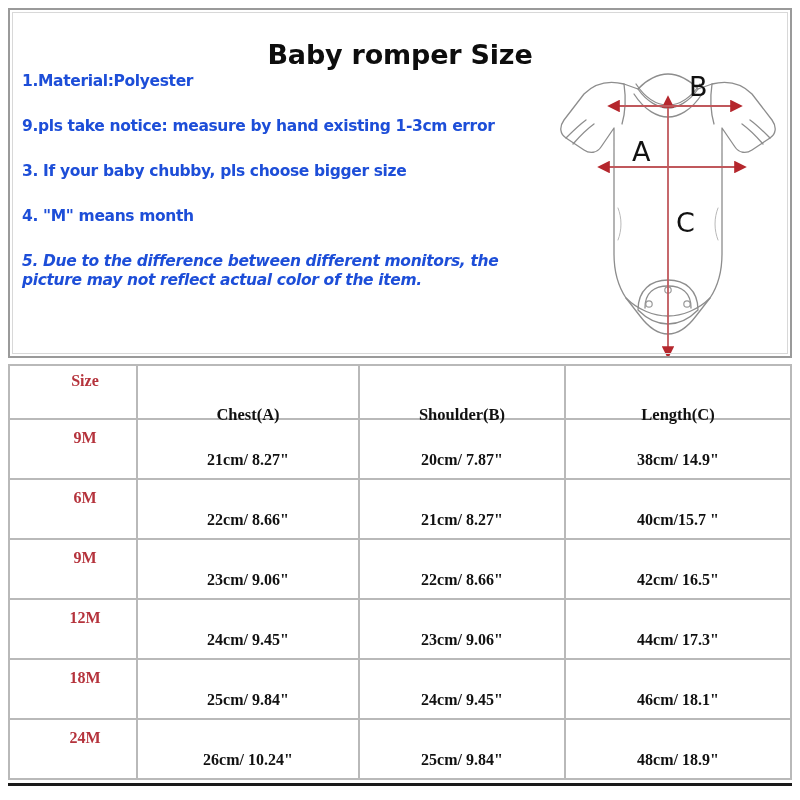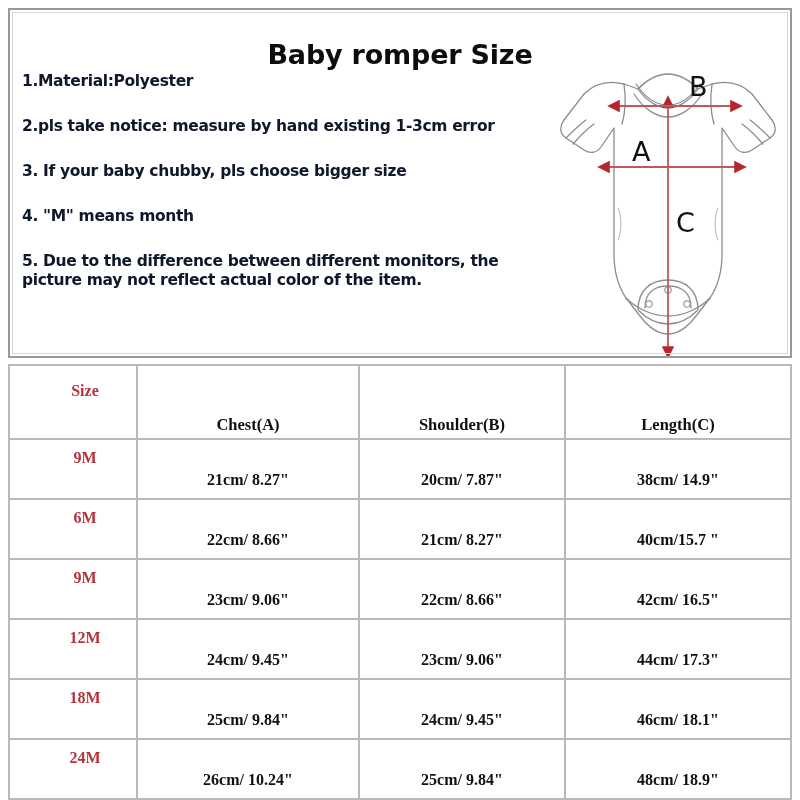--- a/index.html
+++ b/index.html
@@ -56,27 +56,27 @@
   .notes {
     position: absolute;
     left: 12px;
     top: 62px;
     width: 520px;
   }
   .note-line {
     font-family: "DejaVu Sans", sans-serif;
     font-size: 15.5px;
     font-weight: bold;
-    color: #0f172a;
+    color: #1d4ed8;
     line-height: 1.22;
     margin-bottom: 26px;
     letter-spacing: -0.35px;
     white-space: pre-line;
   }
-  .note-line:last-child { margin-bottom: 1px; }
+  .note-line:last-child { margin-bottom: 1px; font-style: italic; }
 
   
   .illustration {
     position: absolute;
     left: 536px;
     top: 48px;
     width: 244px;
     height: 298px;
   }
   .illustration svg { display: block; }
@@ -114,21 +114,21 @@
   col.c-chest    { width: 222px; }
   col.c-shoulder { width: 206px; }
   col.c-length   { width: 228px; }
 
   .cell-inner {
     height: 58px;
     display: flex;
     align-items: center;
     justify-content: center;
   }
-  tr.head .cell-inner { height: 72px; }
+  tr.head .cell-inner { height: 52px; }
 
   .size-label {
     font-family: "Liberation Serif", serif;
     font-size: 16px;
     font-weight: bold;
     color: #b5333c;
     transform: translate(12px, -11px);
   }
   tr.head .size-label { transform: translate(12px, -11px); }
 
@@ -152,21 +152,21 @@
 <body>
 
 <div id="page">
 
   <div class="top-panel">
 
     <div class="chart-title">Baby romper Size</div>
 
     <div class="notes">
       <div class="note-line">1.Material:Polyester</div>
-      <div class="note-line">2.pls take notice: measure by hand existing 1-3cm error</div>
+      <div class="note-line">9.pls take notice: measure by hand existing 1-3cm error</div>
       <div class="note-line">3. If your baby chubby, pls choose bigger size</div>
       <div class="note-line">4. "M" means month</div>
       <div class="note-line">5. Due to the difference between different monitors, the picture may not reflect actual color of the item.</div>
     </div>
 
     <div class="illustration">
       <svg width="244" height="298" viewBox="0 0 244 298" xmlns="http://www.w3.org/2000/svg">
         <defs>
           <marker id="ah-l" markerWidth="7" markerHeight="7" refX="6" refY="3.5" orient="auto" markerUnits="strokeWidth">
             <path d="M7,0 L0,3.5 L7,7 z" fill="#b5272d"></path>

